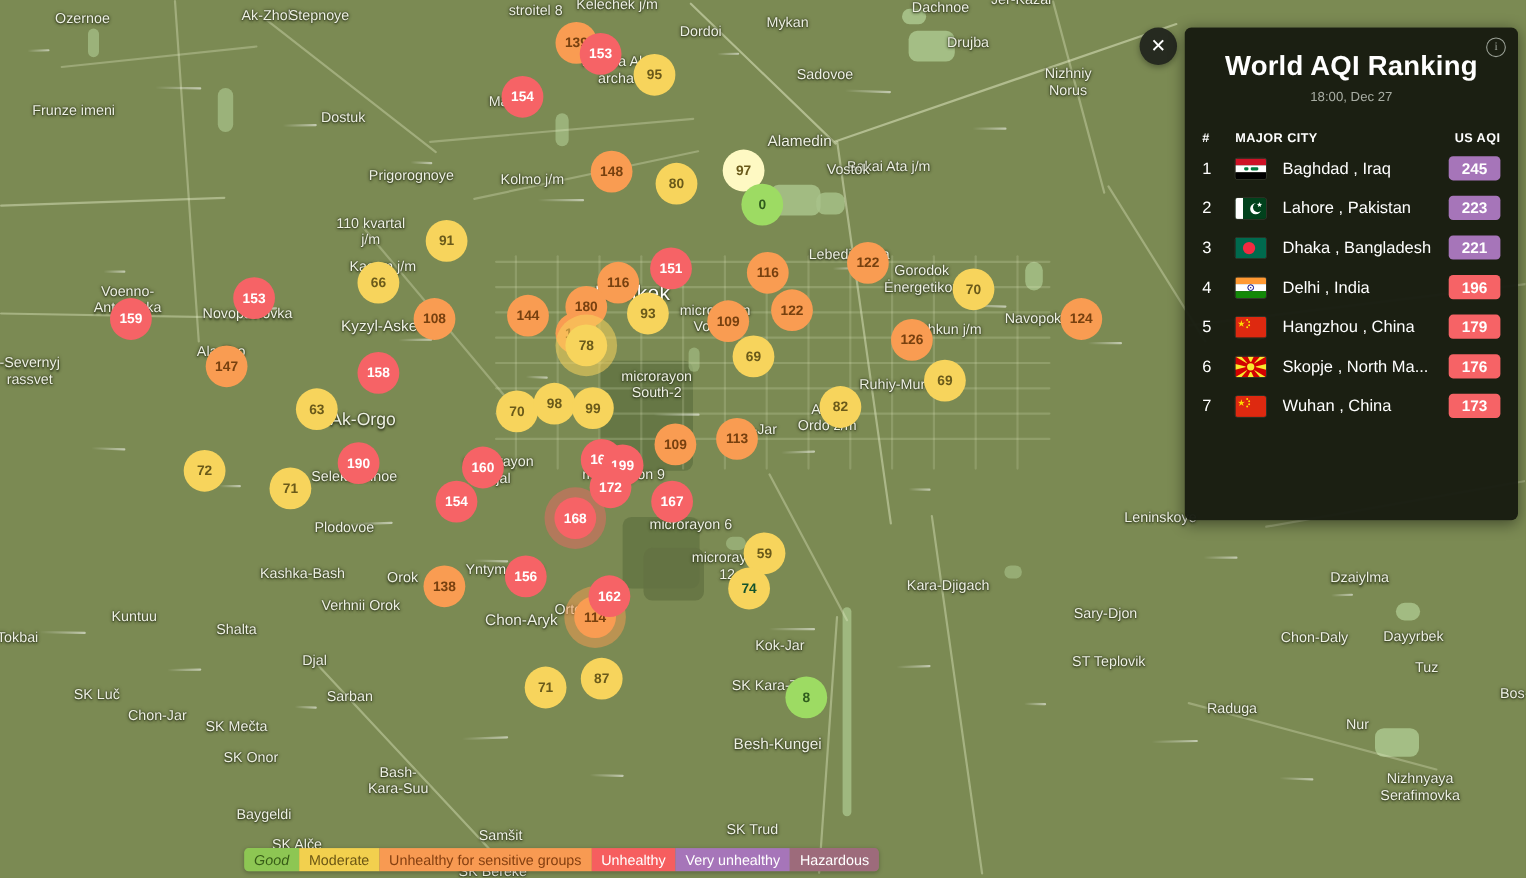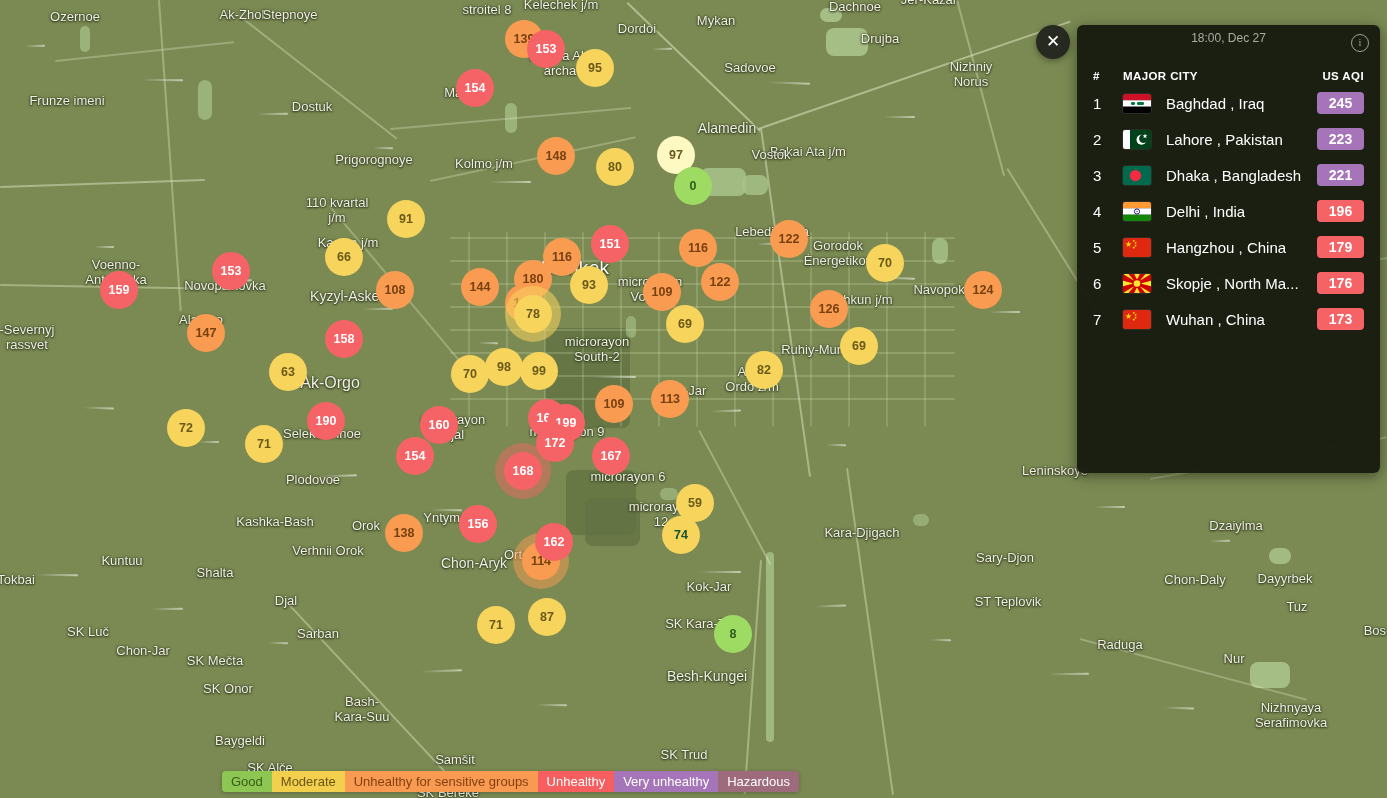--- a/index.html
+++ b/index.html
@@ -38,21 +38,21 @@
   .rrow .city{margin-left:15px;white-space:nowrap;overflow:hidden;}
   .badge{margin-left:auto;width:47px;height:22px;border-radius:4px;color:#fff;font-size:14px;
          font-weight:bold;display:flex;align-items:center;justify-content:center;}
   #rank-btn{display:block;margin:15px 16px 0;width:271px;height:36px;border:none;border-radius:3px;
             background:#447eb5;color:#fff;font-size:13px;font-weight:bold;letter-spacing:1.6px;
             cursor:pointer;font-family:"Liberation Sans",sans-serif;}
   
   #legend{position:absolute;left:222px;top:771px;height:21px;display:flex;font-size:13px;
           line-height:21px;border-radius:4px;box-shadow:0 1px 4px rgba(0,0,0,.25);}
   #legend span{padding:0 9px;white-space:nowrap;}
-  #legend span:first-child{border-radius:4px 0 0 4px;}
+  #legend span:first-child{border-radius:4px 0 0 4px;font-style:italic;}
   #legend span:last-child{border-radius:0 4px 4px 0;}
 </style>
 </head>
 <body>
 
 <div id="map">
   <div id="patches">
       <div class="patch" style="left: 545px; top: 328px; width: 85px; height: 100px; background: rgb(95, 112, 64); opacity: 0.75;"></div>
       <div class="patch" style="left: 566px; top: 470px; width: 70px; height: 65px; background: rgb(95, 112, 64); opacity: 0.7;"></div>
       <div class="patch" style="left: 585px; top: 498px; width: 55px; height: 48px; background: rgb(100, 114, 66); opacity: 0.8;"></div>
@@ -314,20 +314,21 @@
     <span style="background: rgb(248, 154, 82); color: rgb(132, 63, 16);">Unhealthy for sensitive groups</span>
     <span style="background: rgb(246, 94, 95); color: rgb(255, 255, 255);">Unhealthy</span>
     <span style="background: rgb(166, 117, 185); color: rgb(255, 255, 255);">Very unhealthy</span>
     <span style="background: rgb(157, 107, 123); color: rgb(255, 255, 255);">Hazardous</span>
   </div>
 
 <button id="close-btn">✕</button>
 
 <aside id="panel">
   <div id="info-icon">i</div>
+  <h1>World AQI Ranking</h1>
   <div class="ts">18:00, Dec 27</div>
   <div class="cols">
     <span class="c-rank">#</span>
     <span class="c-city">MAJOR CITY</span>
     <span class="c-aqi">US AQI</span>
   </div>
   <div id="rank-rows">
       <div class="rrow">
         <span class="rank">1</span>
         <span class="flag"><svg width="28" height="19">

